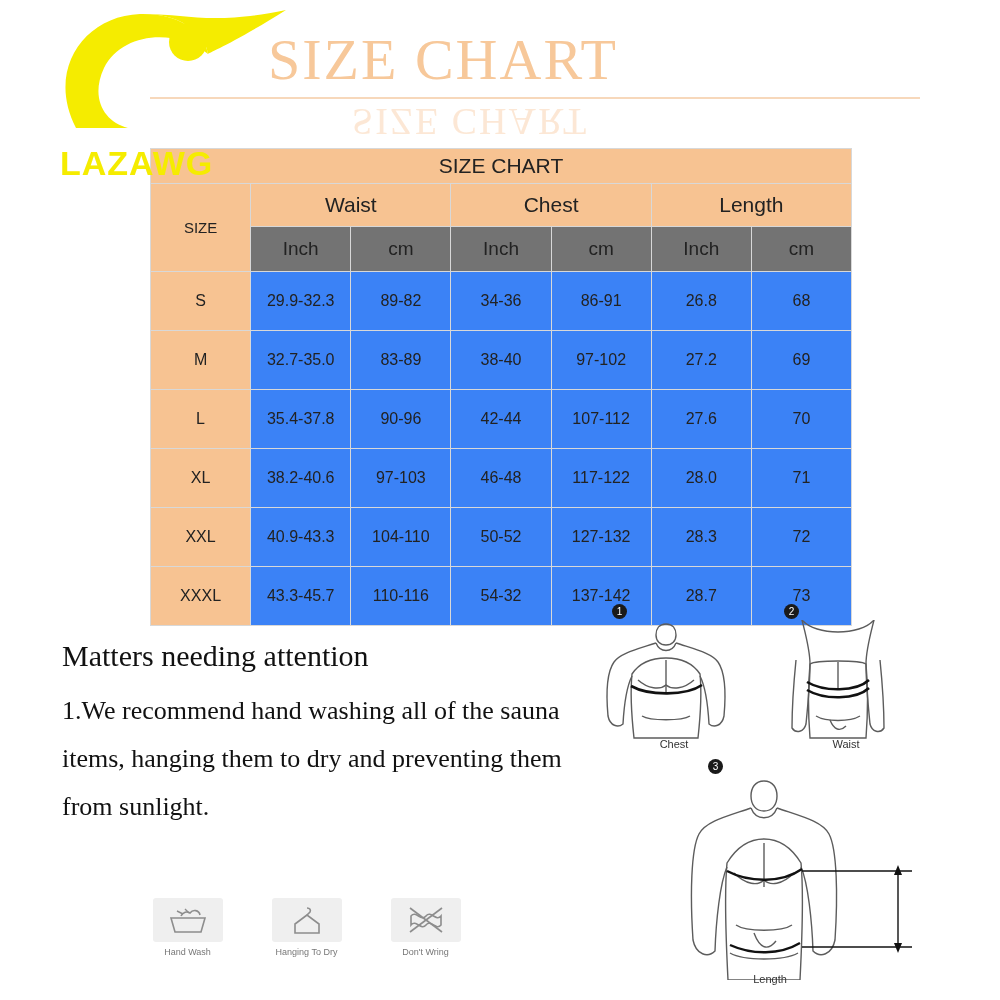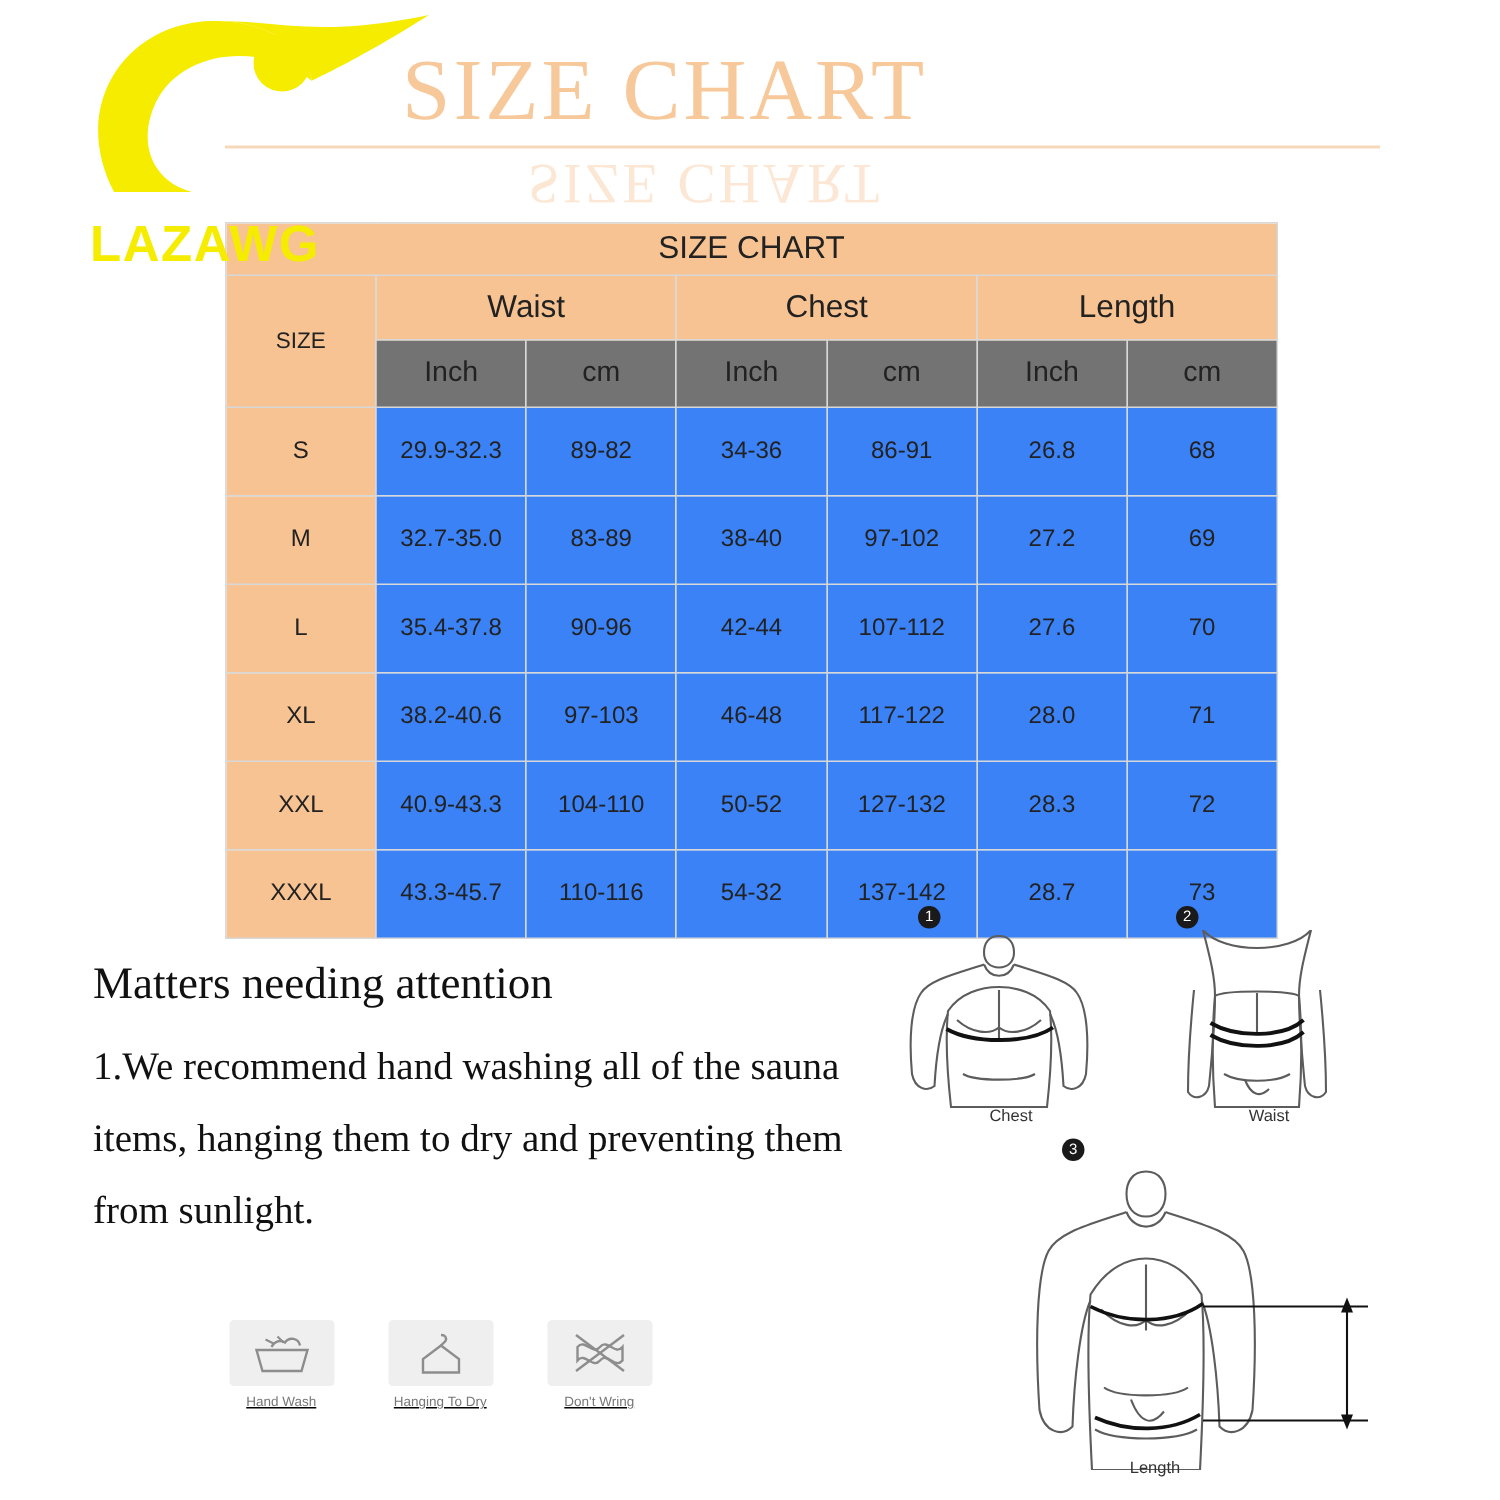--- a/index.html
+++ b/index.html
@@ -140,24 +140,23 @@
     font-family: "Liberation Serif", serif;
     font-size: 26px;
     line-height: 1.85;
     color: #111;
   }
 
   
   .care-row {
     position: absolute;
     left: 150px;
-    top: 880px;
+    top: 898px;
     display: flex;
-    gap: 31px;
-    text-decoration: underline;
+    gap: 44px;
   }
   .care-item {
     width: 75px;
     text-align: center;
   }
   .care-box {
     width: 70px;
     height: 44px;
     background: #efefef;
     border-radius: 3px;

